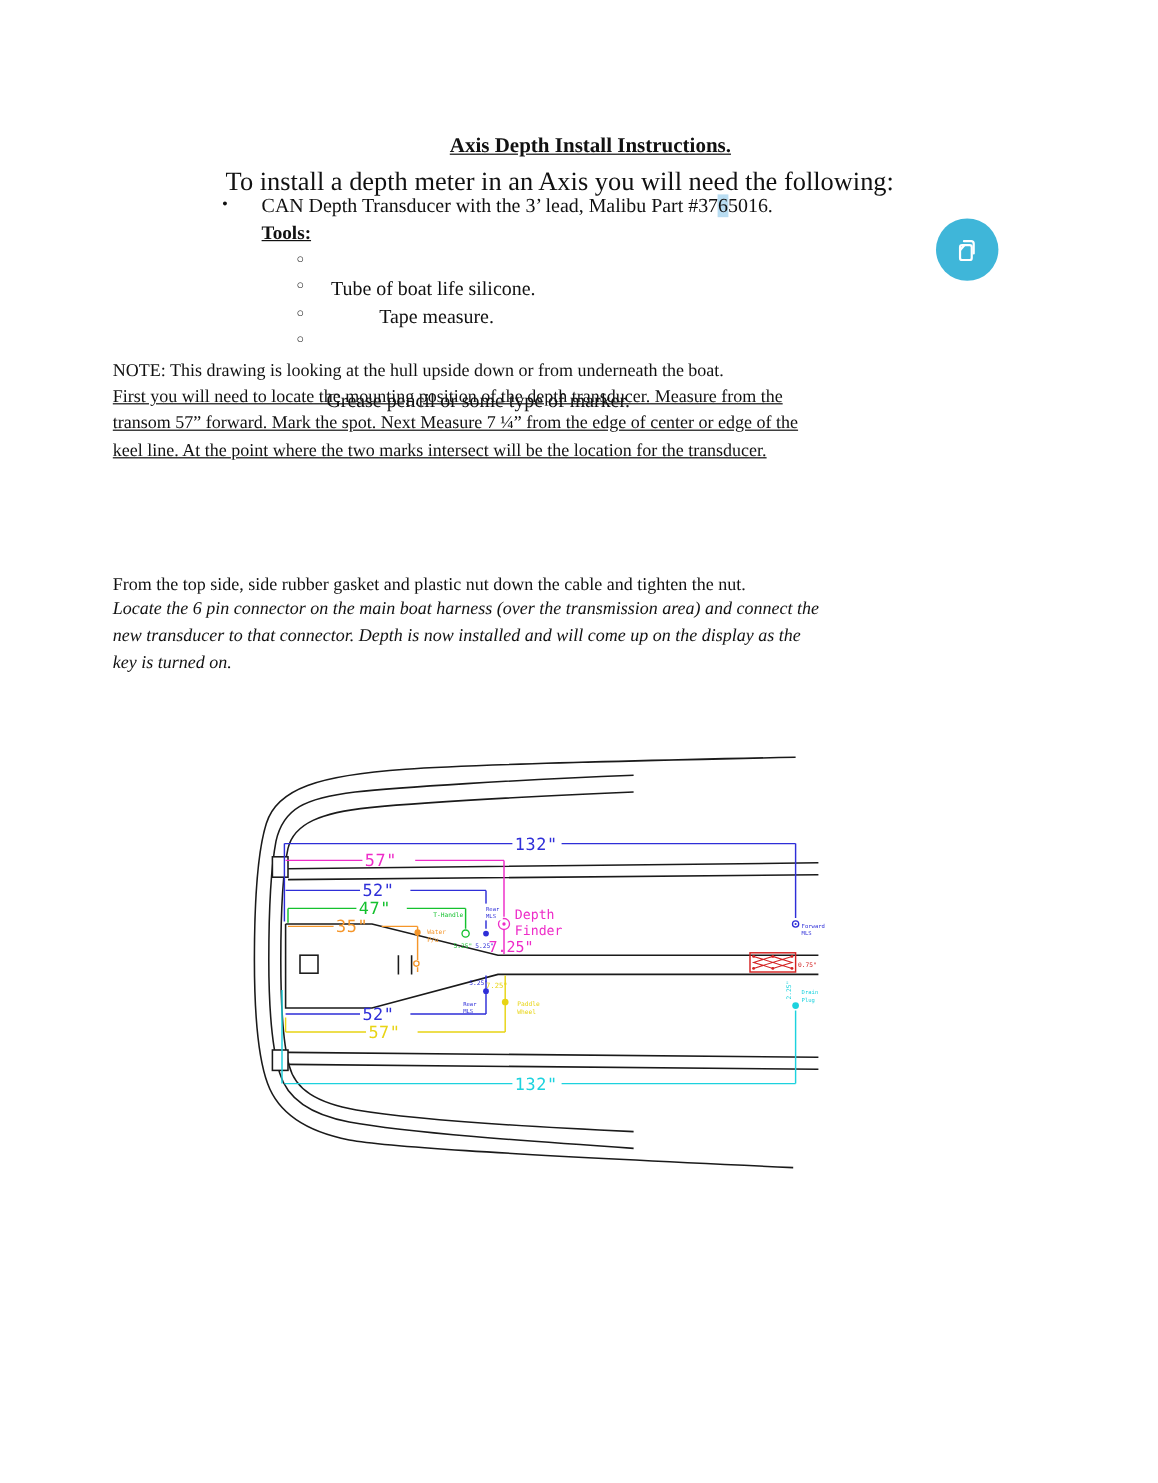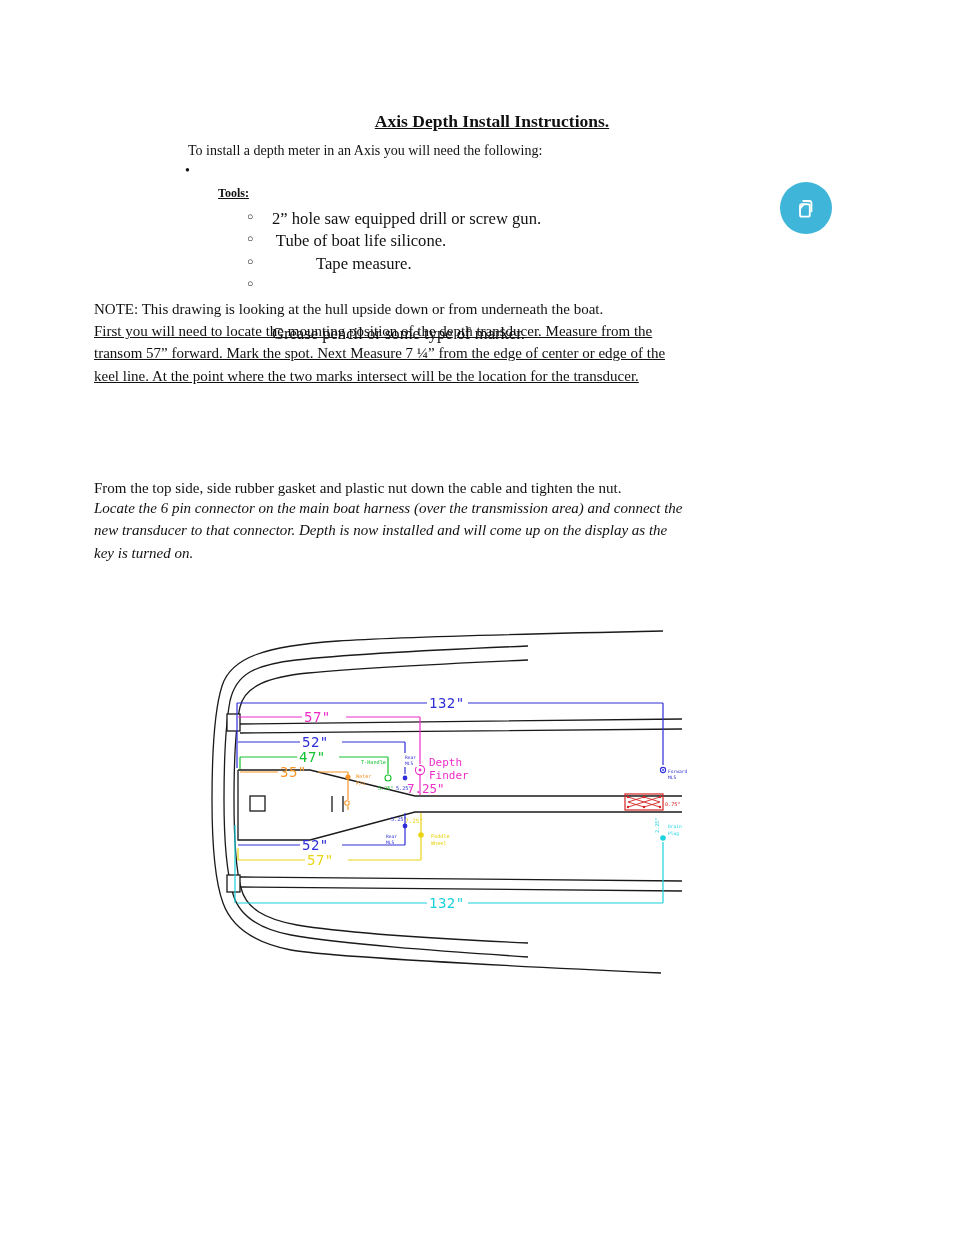--- a/index.html
+++ b/index.html
@@ -1,25 +1,25 @@
 <!DOCTYPE html>
 <html><head>
 <meta charset="utf-8">
 <style>
   html,body{margin:0;padding:0;background:#fff;}
   .page{position:relative;width:965px;height:1236px;background:#fff;overflow:hidden;
         font-family:"Liberation Serif",serif;color:#111;}
   .title{position:absolute;top:94px;left:0;width:950px;text-align:center;margin:17px;
          font-size:17.5px;font-weight:bold;text-decoration:underline;}
-  .tline{position:absolute;font-size:14px;line-height:22.4px;white-space:pre;}
+  .tline{position:absolute;font-size:22px;line-height:22.4px;white-space:pre;}
   .para{position:absolute;left:94px;width:780px;font-size:15px;line-height:22.4px;white-space:pre-line;}
   .bullet-dot{position:absolute;left:185px;top:163px;font-size:14px;}
   .bullet-text{position:absolute;left:218px;top:162px;font-size:16.6px;white-space:pre;}
   .hl{background:#b9ddf2;}
-  .tools-h{position:absolute;left:218px;top:186px;font-size:12px;font-weight:bold;text-decoration:underline;}
+  .tools-h{position:absolute;left:218px;top:186px;font-size:16px;font-weight:bold;text-decoration:underline;}
   .tool-o{position:absolute;left:247px;font-size:10.5px;padding-top:5px;}
   .tool-t{position:absolute;left:272px;font-size:16.6px;white-space:pre;}
   .fab{position:absolute;left:780px;top:182px;width:52px;height:52px;border-radius:50%;
        background:#3fb6d9;border:none;display:flex;align-items:center;justify-content:center;
        cursor:pointer;padding:0;}
   .ico{fill:none;stroke:#fff;stroke-width:1.7;stroke-linecap:round;stroke-linejoin:round;}
   .diagram{position:absolute;left:200px;top:615px;}
   .hull path,.hull rect{stroke:#1a1a1a;fill:none;stroke-width:1.3;}
   .hull rect.clip{fill:#fff;}
   .hull rect.sq{fill:none;}
@@ -37,25 +37,25 @@
 </head>
 <body>
 
 <div class="page">
 
   <h1 class="title">Axis Depth Install Instructions.</h1>
 
   <div class="tline" style="left:188px;top:140px;">To install a depth meter in an Axis you will need the following:</div>
 
   <span class="bullet-dot">•</span>
+  <div class="bullet-text"><span>CAN Depth Transducer with the 3’ lead, Malibu Part #37</span><span class="hl">6</span><span>5016.</span></div>
 
   <div class="tools-h">Tools:</div>
 
   <span class="tool-o" style="top:206px;">○</span>
-  <div class="tool-t" style="top:209px;">2” hole saw equipped drill or screw gun.</div>
   <span class="tool-o" style="top:228px;">○</span>
   <div class="tool-t" style="top:231px;"> Tube of boat life silicone.</div>
   <span class="tool-o" style="top:251px;">○</span>
   <div class="tool-t" style="top:254px;margin-left:44px;">Tape measure.</div>
   <span class="tool-o" style="top:273px;">○</span>
   <div class="tool-t" style="top:276px;margin-top:48px;">Grease pencil or some type of marker.</div>
 
   <div class="para" style="top:298px;">NOTE: This drawing is looking at the hull upside down or from underneath the boat.</div>
   <div class="para" style="top:320px;text-decoration:underline;">First you will need to locate the mounting position of the depth transducer.  Measure from the
 transom 57” forward. Mark the spot.  Next Measure 7 ¼” from the edge of center or edge of the

